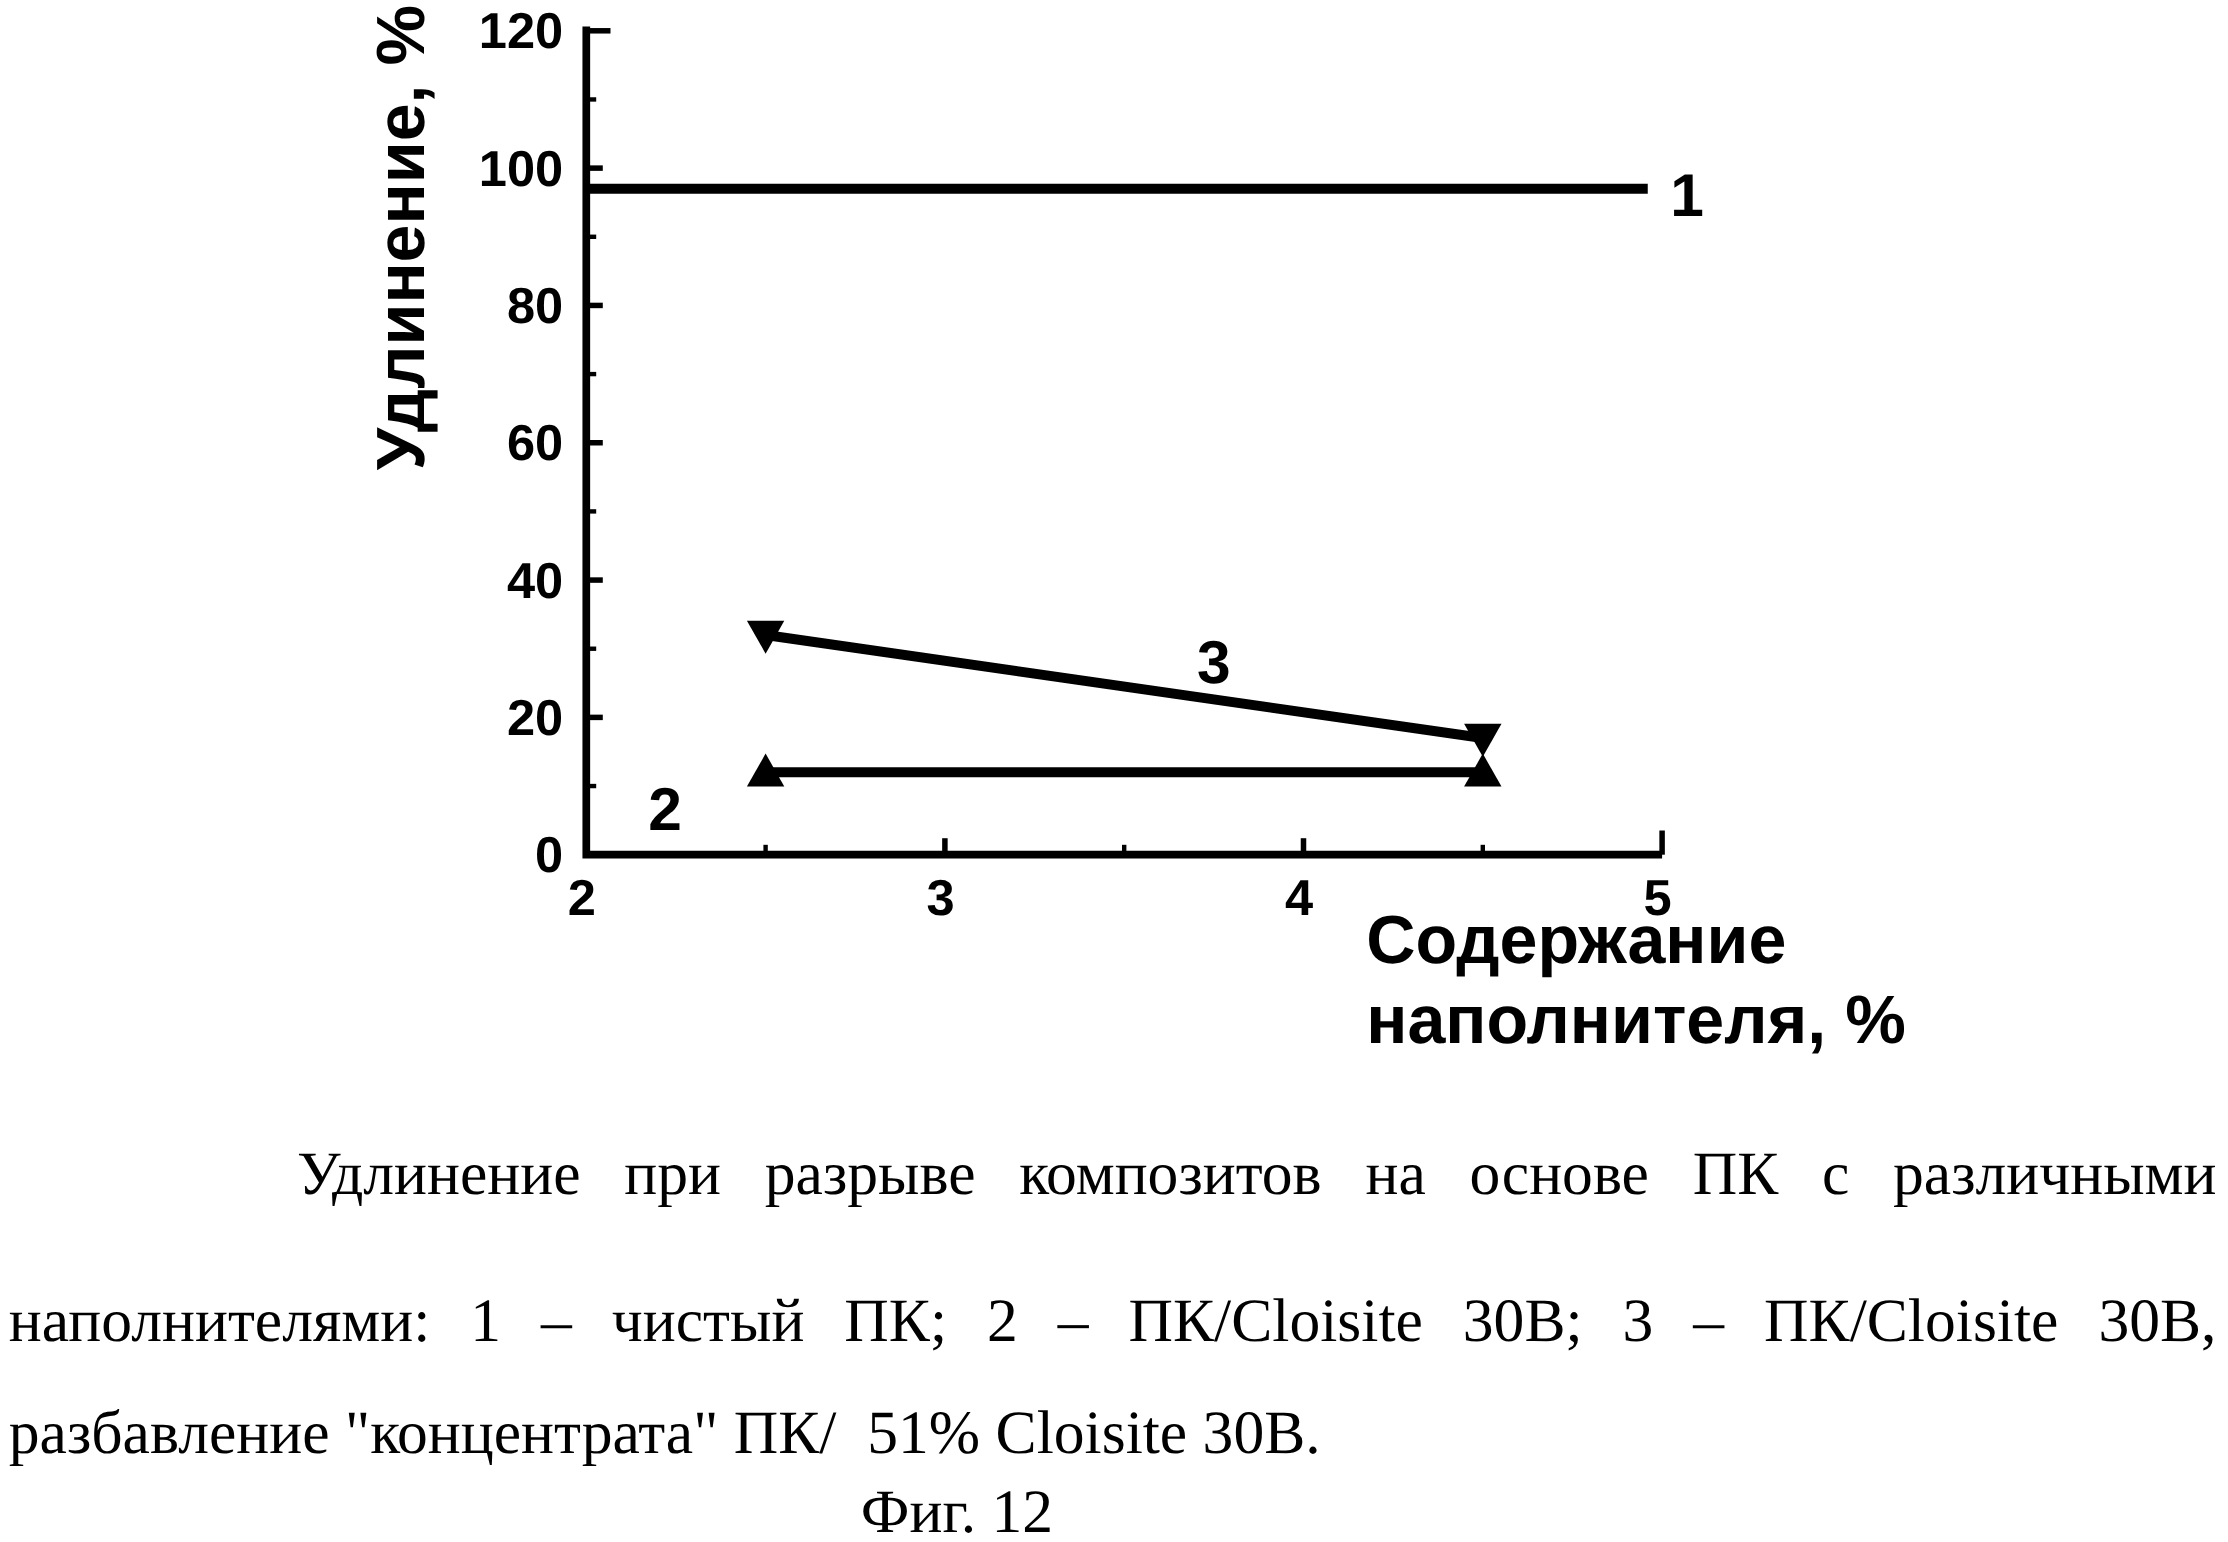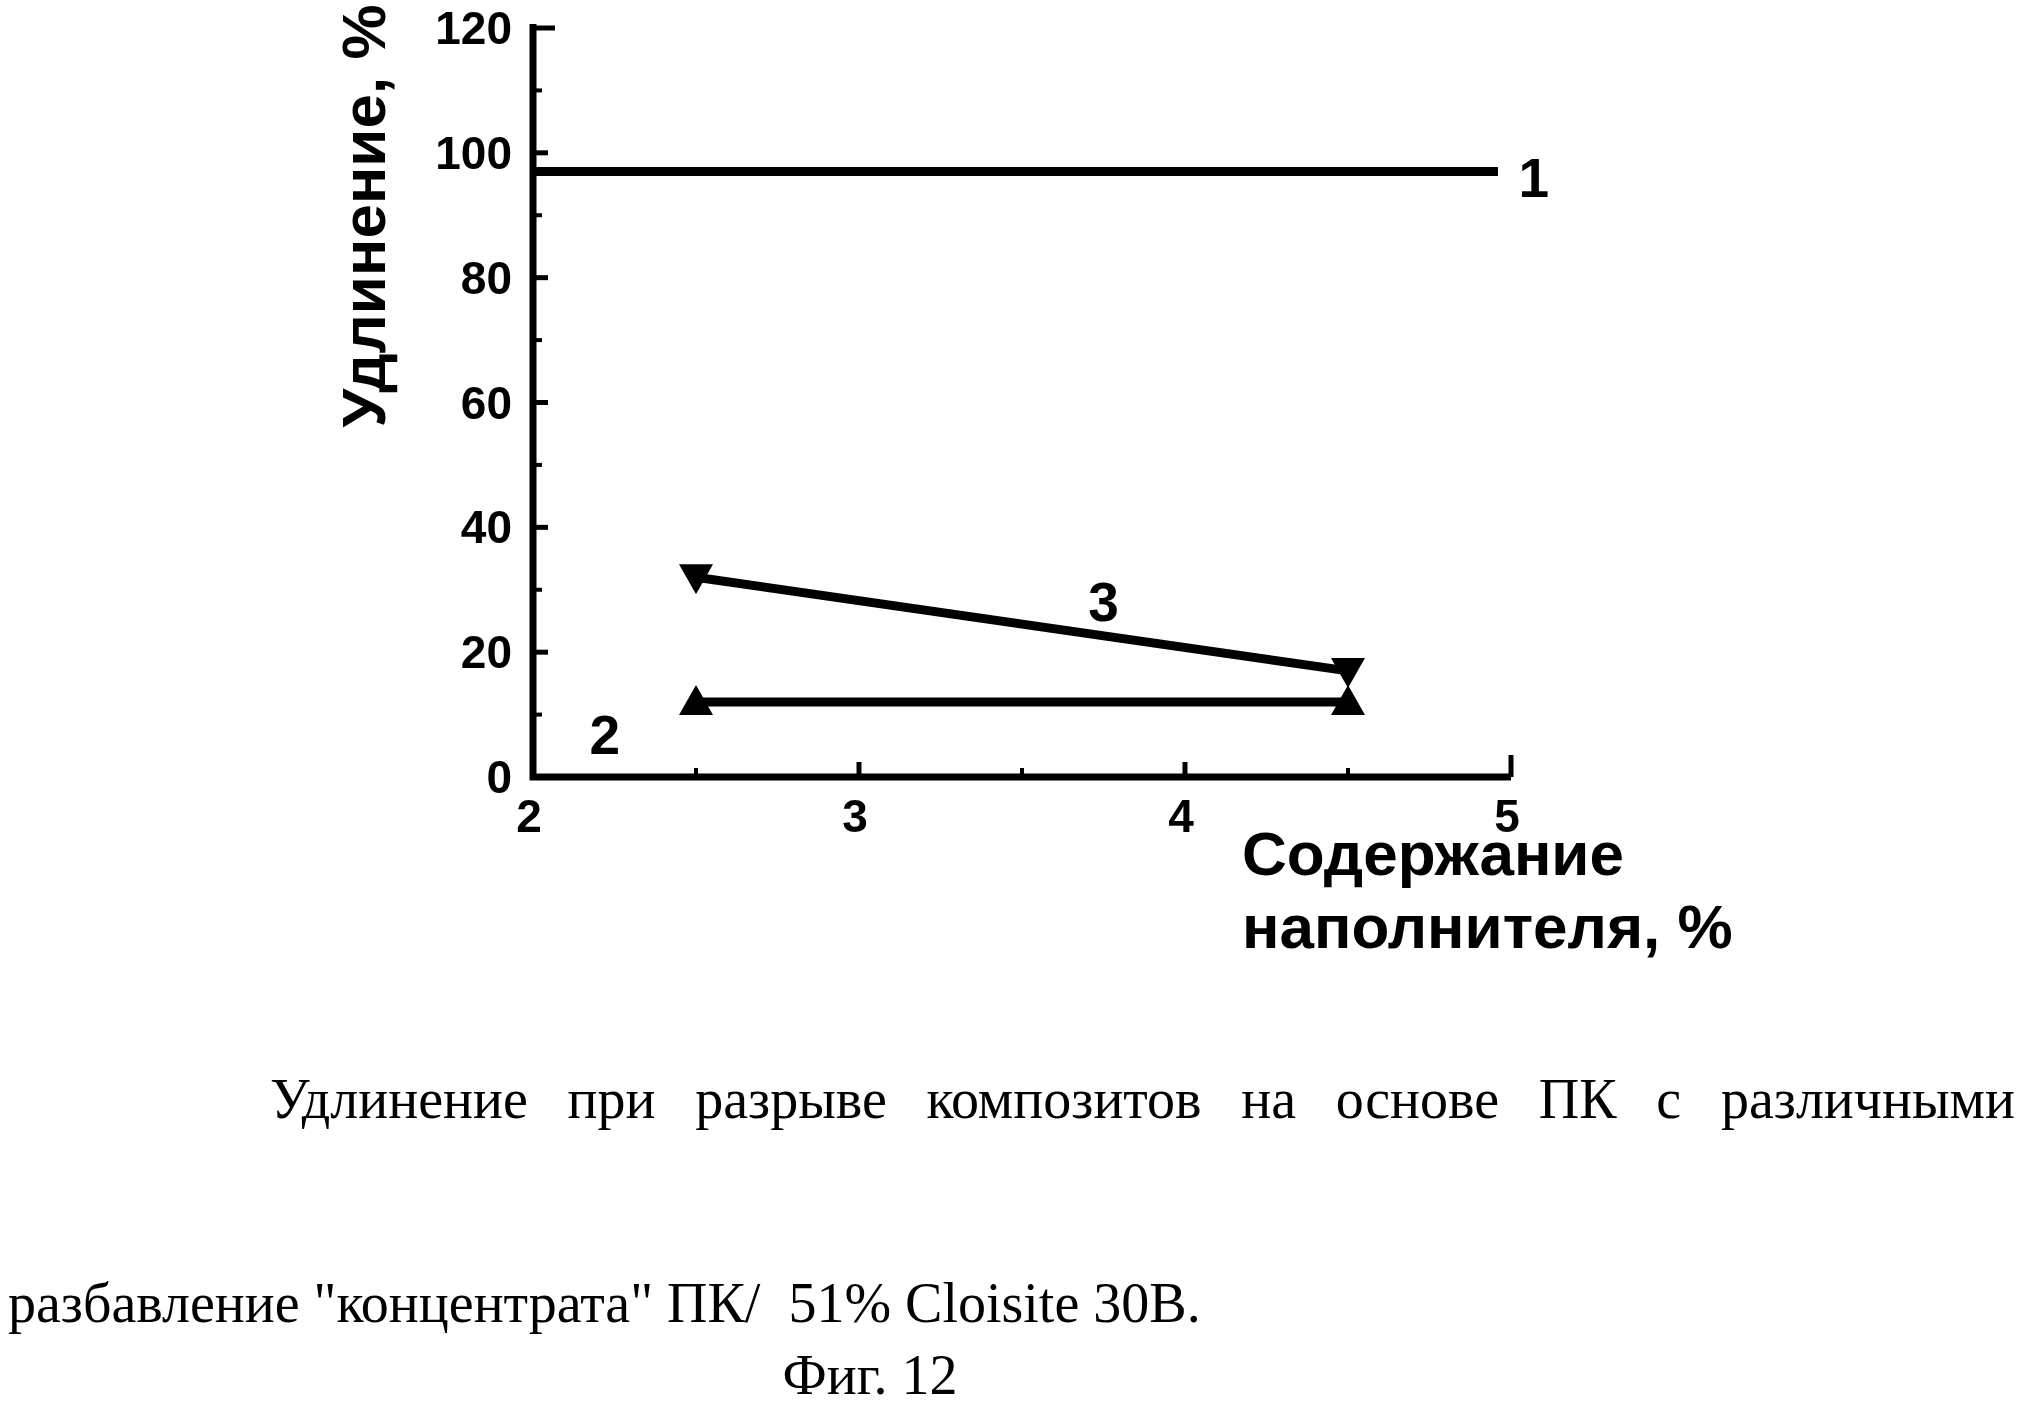--- a/index.html
+++ b/index.html
@@ -57,16 +57,17 @@
       <polyline points="696,577.2666666666667 1348,670.8916666666667" fill="none" stroke="#000000" stroke-width="9"></polyline>
       <polygon points="679,564.2666666666667 713,564.2666666666667 696,594.2666666666667" fill="#000000"></polygon>
       <polygon points="1331,657.8916666666667 1365,657.8916666666667 1348,687.8916666666667" fill="#000000"></polygon>
       <text x="1533.8200000000002" y="196.80000000000007" text-anchor="middle" font-size="55">1</text>
       <text x="604.72" y="754.1808333333333" text-anchor="middle" font-size="55">2</text>
       <text x="1103.5" y="621.2333333333333" text-anchor="middle" font-size="55">3</text>
       <text x="1242" y="875" font-size="62">Содержание</text>
       <text x="1242" y="948" font-size="62">наполнителя, %</text>
       <text transform="translate(385,216) rotate(-90)" text-anchor="middle" font-size="62">Удлинение, %</text>
     </svg>
-  <div class="cap just indent" style="top:1068px">Удлинение при разрыве композитов на основе ПК с различными</div>
+  <div class="cap just indent" style="top:1036px">Удлинение при разрыве композитов на основе ПК с различными</div>
+  <div class="cap just" style="top:1170px">наполнителями: 1 – чистый ПК; 2 – ПК/Cloisite 30В; 3 – ПК/Cloisite 30В,</div>
   <div class="cap pre" style="top:1272px">разбавление "концентрата" ПК/  51% Cloisite 30В.</div>
   <div class="figlabel">Фиг. 12</div>
 </div>
 
 </body></html>

